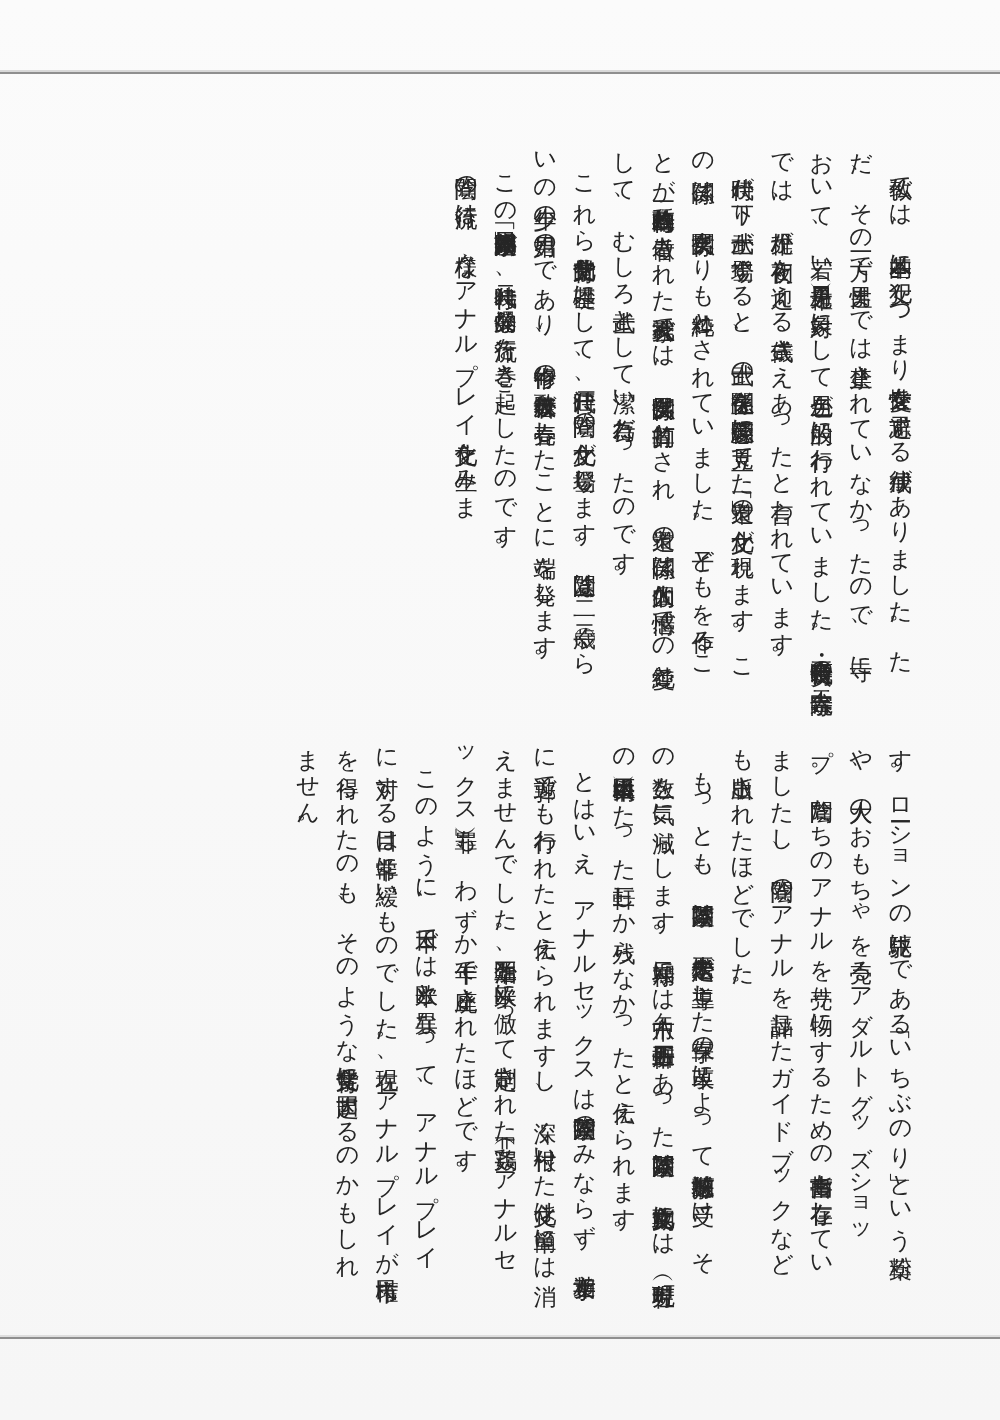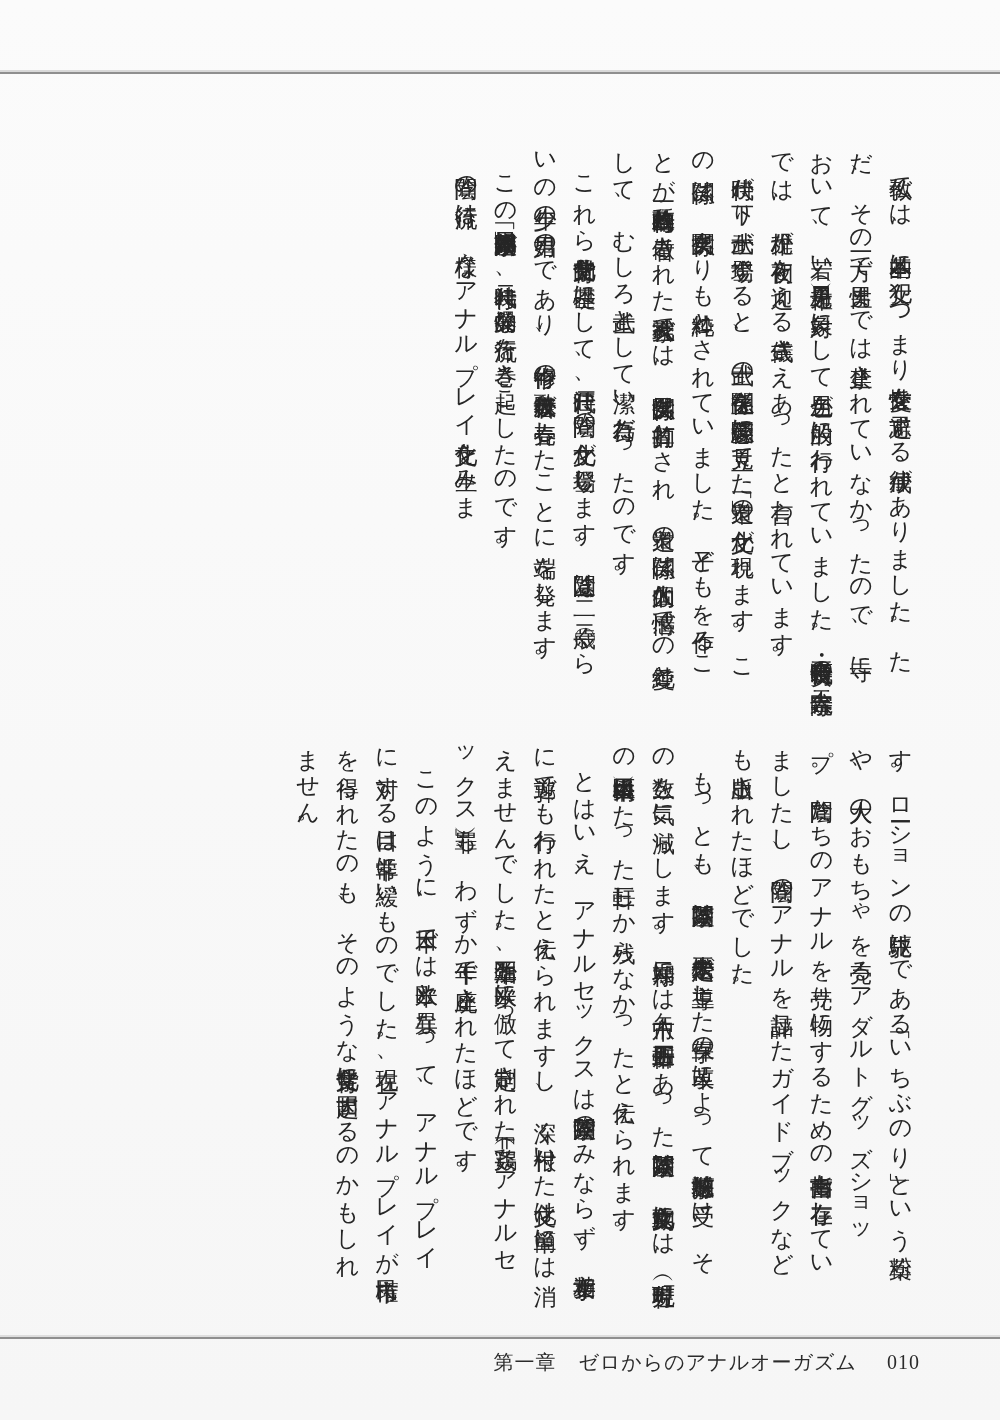--- a/index.html
+++ b/index.html
@@ -83,18 +83,15 @@
 
   <section class="vtext bottom-block">
     <p>す。ローションの先駆けである「いちぶのり」という粉薬や、大人のおもちゃを売るアダルトグッズショップ。陰間たちのアナルを売り物にするための指南書も存在していましたし、陰間のアナルを品評したガイドブックなども出版されたほどでした。</p>
     <p class="indent">もっとも、陰間茶屋は、大老松平定信が主導した享保の改革によって壊滅的打撃を受け、その数を一気に減らします。元禄期には市中八ヶ所四十五軒もあった陰間茶屋は、文化文政期には、芳町（現在の中央区日本橋）にたった三軒しか残らなかったと伝えられます。</p>
     <p class="indent">とはいえ、アナルセックスは陰間茶屋のみならず、遊女相手に遊郭でも行われたと伝えられますし、深く根付いた文化は簡単には消えませんでした。明治五年、欧米に倣って制定された「鶏姦（＝アナルセックス）罪」も、わずか十年で廃止されたほどです。</p>
     <p class="indent">このように、日本では欧米と異なって、アナルプレイに対する目は非常に緩いものでした。現在、アナルプレイが市民権を得られたのも、そのような文化背景に起因するのかもしれません。</p>
   </section>
 
   <div class="rule bottom-rule" style="background: rgb(143, 143, 143);"></div>
 
-  <footer class="footer">
-    <span class="chapter">第一章</span><span class="title">ゼロからのアナルオーガズム</span><span class="pagenum">010</span>
-  </footer>
 
 
 </div>
 
 </body></html>

